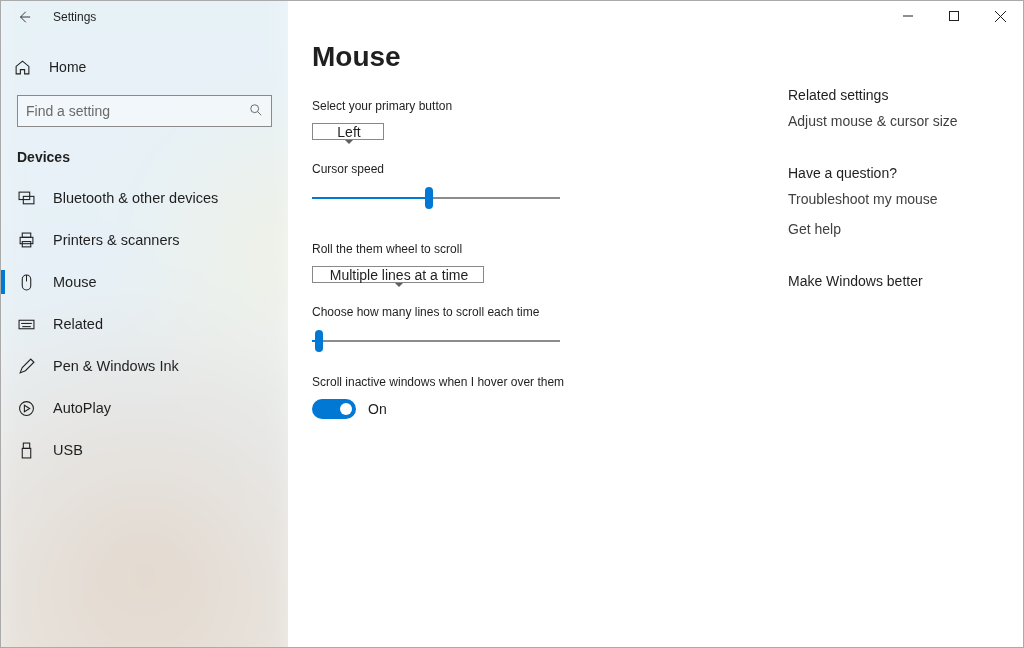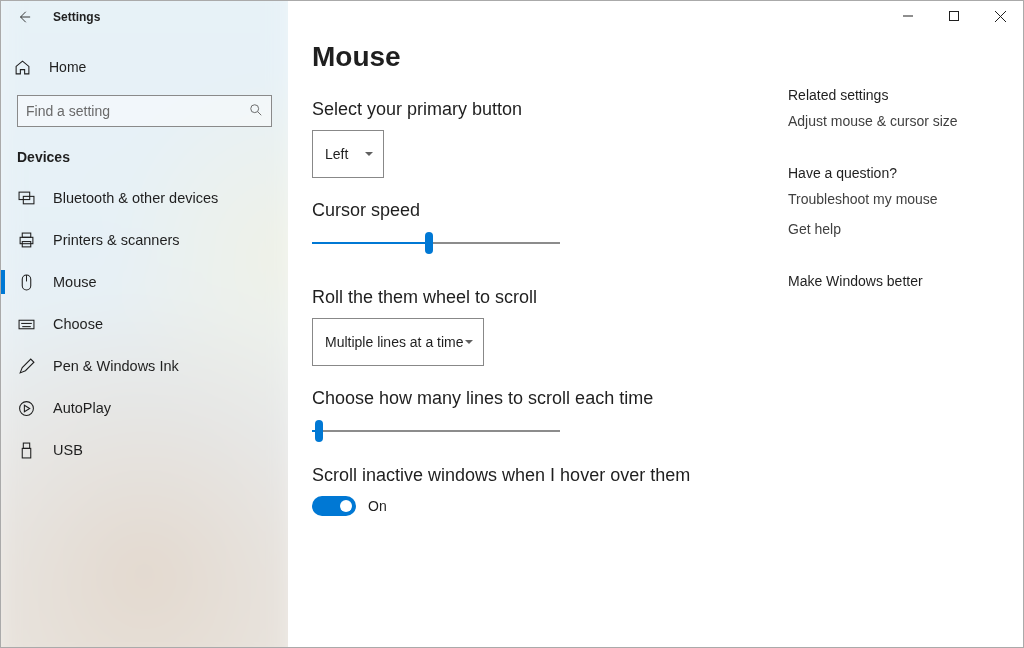--- a/index.html
+++ b/index.html
@@ -45,21 +45,20 @@
       position: relative;
       z-index: 2;
     }
     .titlebar-left {
       height: 32px;
       display: flex;
       align-items: center;
       padding-left: 14px;
       gap: 20px;
       font-size: 12px;
-      font-weight: bold;
     }
     .back-btn {
       width: 18px;
       height: 18px;
       display: flex;
       align-items: center;
       justify-content: center;
       cursor: pointer;
     }
     .home-row {
@@ -151,36 +150,37 @@
     .side-col {
       padding: 86px 24px 0 0;
       width: 232px;
     }
     h1.page-title {
       font-size: 28px;
       font-weight: 600;
       margin-bottom: 26px;
     }
     .field-label {
-      font-size: 18px;
+      font-size: 12px;
       margin-bottom: 10px;
       margin-top: 22px;
       color: #1f1f1f;
     }
     .field-label:first-of-type { margin-top: 0; }
     .select-small, .select-wide {
       border: 1px solid #888;
-      height: 48px;
+      height: 17px;
       display: flex;
       align-items: center;
       justify-content: space-between;
       padding: 0 10px 0 12px;
       background: #fff;
       cursor: pointer;
       font-size: 14px;
+      flex-direction: column;
     }
     .select-small { width: 72px; }
     .select-wide { width: 172px; }
     .chev {
       width: 0; height: 0;
       border-left: 4px solid transparent;
       border-right: 4px solid transparent;
       border-top: 4px solid #606060;
     }
     .slider {
@@ -325,21 +325,21 @@
         <span class="label">Mouse</span>
       </div>
       <div class="nav-item">
         <span class="icon">
           <svg width="17" height="17" viewBox="0 0 16 16">
               <rect x="1" y="4" width="14" height="8" stroke="#1f1f1f" fill="none"></rect>
               <line x1="3" y1="7" x2="13" y2="7" stroke="#1f1f1f"></line>
               <line x1="4" y1="10" x2="12" y2="10" stroke="#1f1f1f"></line>
             </svg>
         </span>
-        <span class="label">Choose</span>
+        <span class="label">Related</span>
       </div>
       <div class="nav-item">
         <span class="icon">
           <svg width="17" height="17" viewBox="0 0 16 16">
               <path d="M2 14 L4 9 L12 1 L15 4 L7 12 Z" stroke="#1f1f1f" fill="none"></path>
             </svg>
         </span>
         <span class="label">Pen &amp; Windows Ink</span>
       </div>
       <div class="nav-item">

